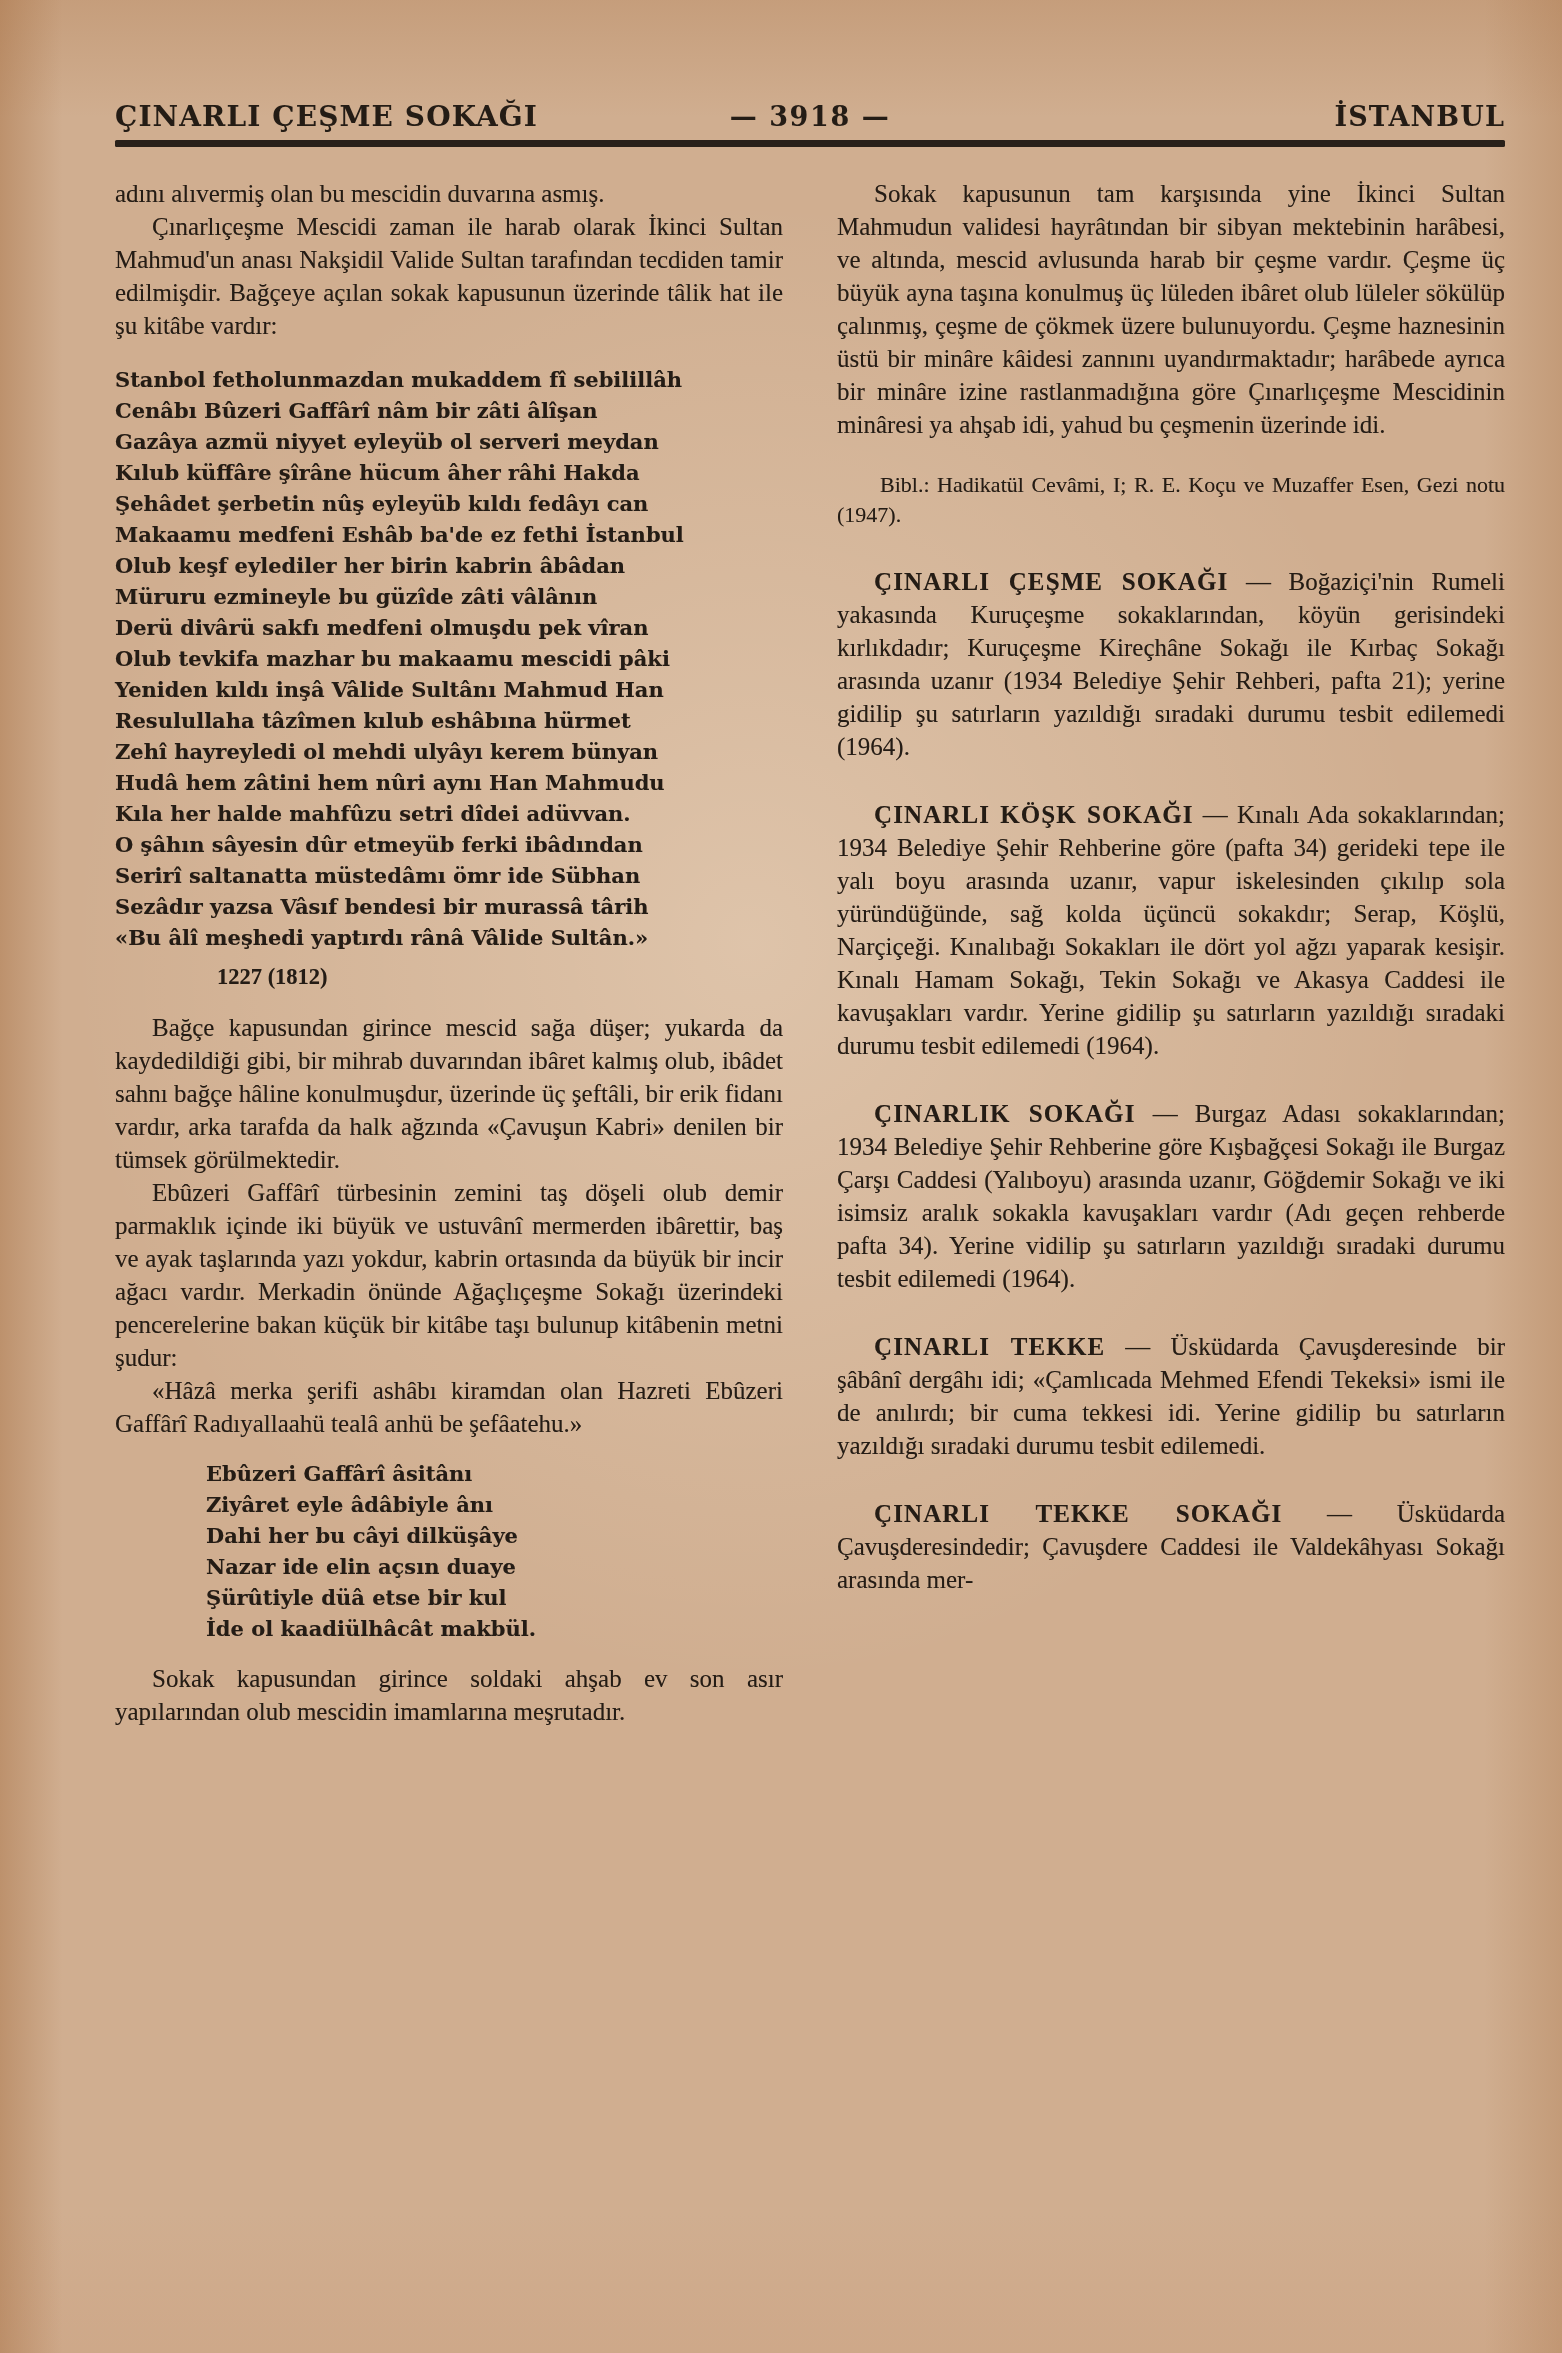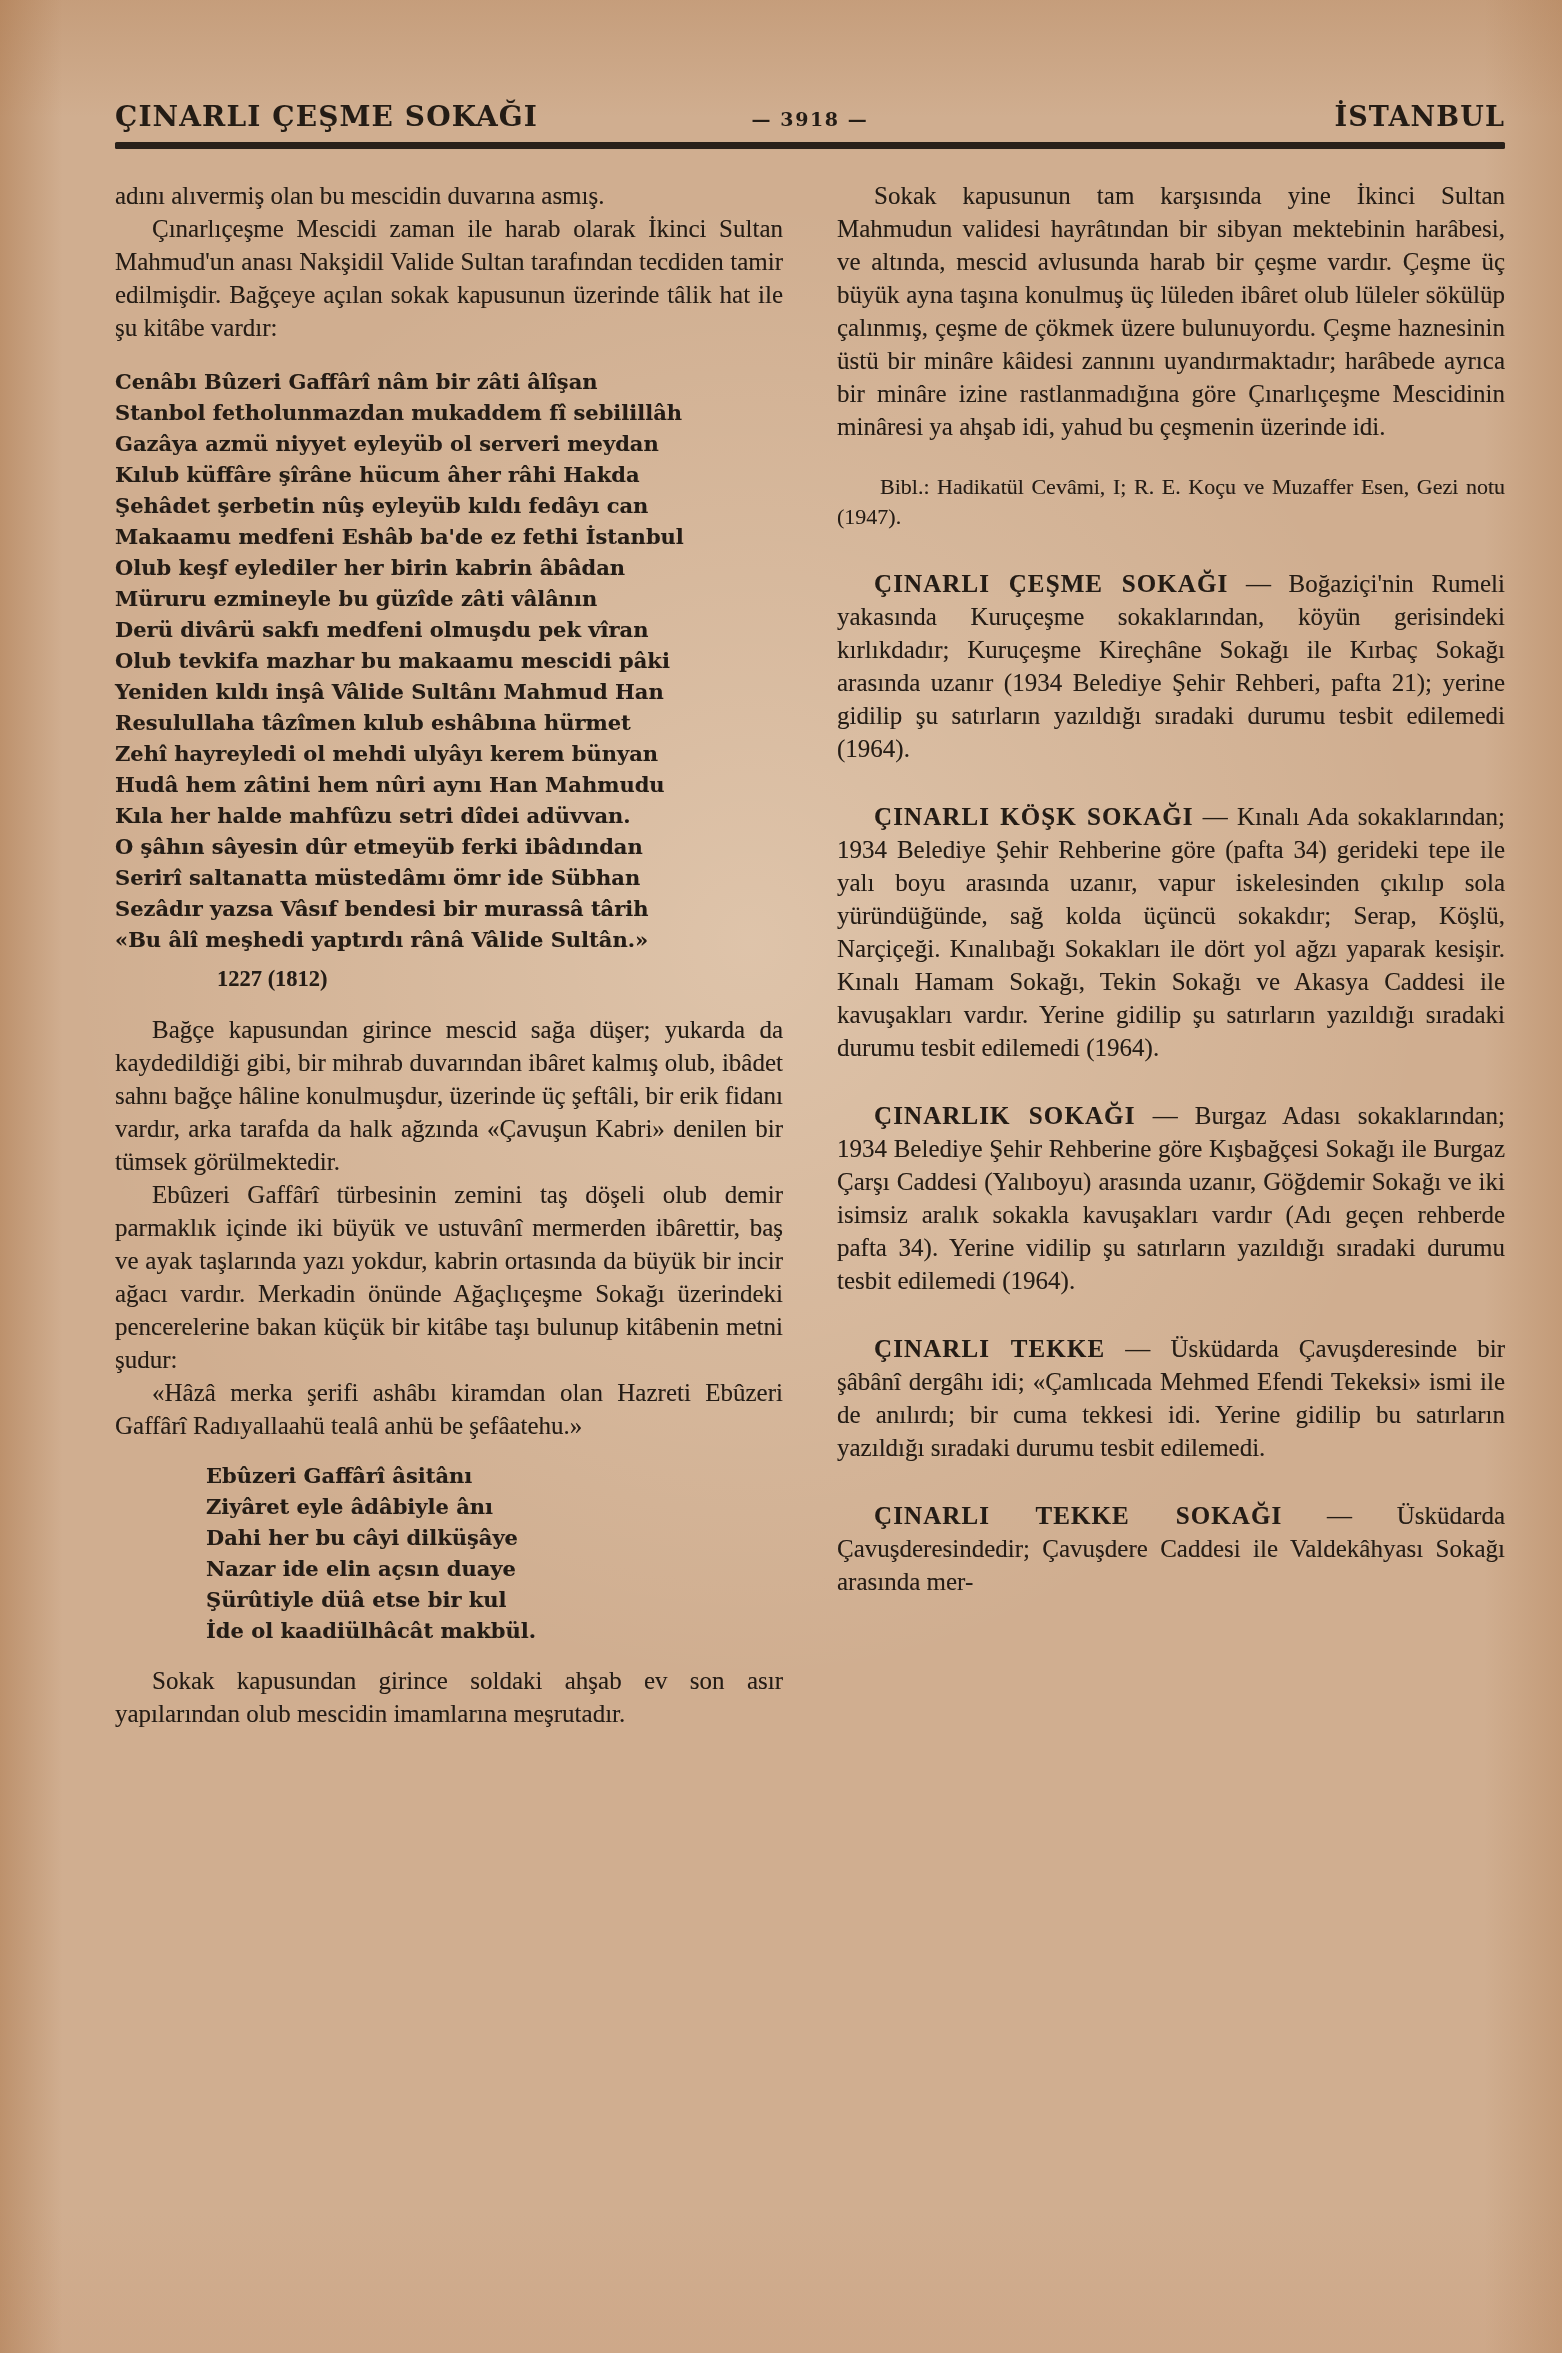--- a/index.html
+++ b/index.html
@@ -24,21 +24,21 @@
     padding: 98px 56px 0 115px;
   }
   .page-header {
     display: flex;
     width: 1390px;
     align-items: baseline;
     font-weight: bold;
     line-height: 38px;
   }
   .hdr-left  { flex: 1; font-size: 28px; letter-spacing: 1.1px; text-align: left; }
-  .hdr-center{ flex: 0 0 auto; font-size: 19px; text-align: center; letter-spacing: 1.6px; }
+  .hdr-center{ flex: 0 0 auto; font-size: 27px; text-align: center; letter-spacing: 1.6px; }
   .hdr-right { flex: 1; font-size: 27px; letter-spacing: 1.1px; text-align: right; }
   .rule {
     width: 1390px;
     height: 7px;
     margin-top: 4.3px;
     background: #29211a;
     border-radius: 1.6px;
   }
   .columns {
     display: flex;
@@ -93,22 +93,22 @@
     <div class="hdr-right">İSTANBUL</div>
   </header>
 
   <div class="rule"></div>
 
   <main class="columns">
     <section class="col" id="col-left">
         <p class="para noindent"><span>adını alıvermiş olan bu mescidin duvarına asmış.</span></p>
         <p class="para"><span>Çınarlıçeşme Mescidi zaman ile harab olarak İkinci Sultan Mahmud'un anası Nakşidil Valide Sultan tarafından tecdiden tamir edilmişdir. Bağçeye açılan sokak kapusunun üzerinde tâlik hat ile şu kitâbe vardır:</span></p>
         <div class="poem">
+          <div class="poem-line">Stanbol fetholunmazdan mukaddem fî sebilillâh</div>
           <div class="poem-line">Cenâbı Bûzeri Gaffârî nâm bir zâti âlîşan</div>
-          <div class="poem-line">Stanbol fetholunmazdan mukaddem fî sebilillâh</div>
           <div class="poem-line">Gazâya azmü niyyet eyleyüb ol serveri meydan</div>
           <div class="poem-line">Kılub küffâre şîrâne hücum âher râhi Hakda</div>
           <div class="poem-line">Şehâdet şerbetin nûş eyleyüb kıldı fedâyı can</div>
           <div class="poem-line">Makaamu medfeni Eshâb ba'de ez fethi İstanbul</div>
           <div class="poem-line">Olub keşf eylediler her birin kabrin âbâdan</div>
           <div class="poem-line">Müruru ezmineyle bu güzîde zâti vâlânın</div>
           <div class="poem-line">Derü divârü sakfı medfeni olmuşdu pek vîran</div>
           <div class="poem-line">Olub tevkifa mazhar bu makaamu mescidi pâki</div>
           <div class="poem-line">Yeniden kıldı inşâ Vâlide Sultânı Mahmud Han</div>
           <div class="poem-line">Resulullaha tâzîmen kılub eshâbına hürmet</div>

